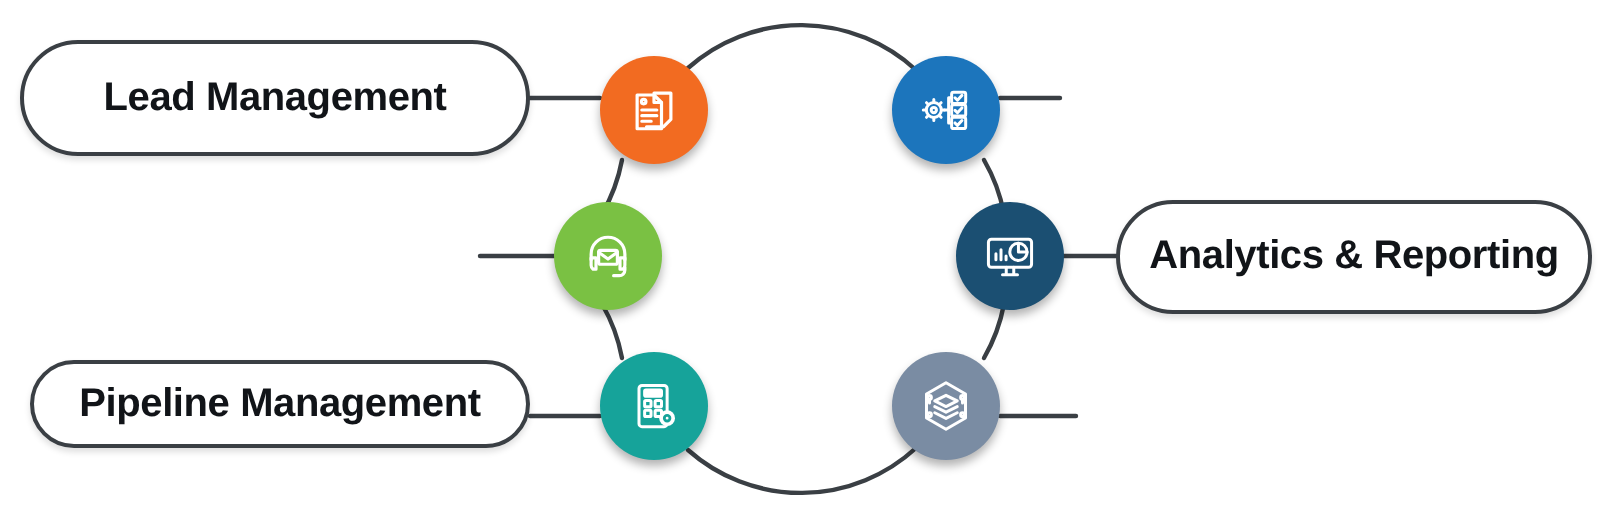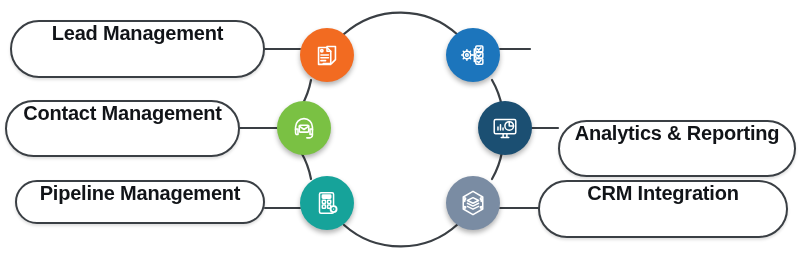--- a/index.html
+++ b/index.html
@@ -11,21 +11,21 @@
   }
   #stage{position:relative;width:800px;height:258px;}
   #wires{position:absolute;left:0;top:0;width:800px;height:258px;}
 
   .pill{
     position:absolute;
     box-sizing:border-box;
     background:#ffffff;
     border:2.2px solid #3a3f44;
     border-radius:999px;
-    display:flex;align-items:flex-start;justify-content:center;
+    display:flex;align-items:center;justify-content:center;
     color:#111418;
     font-size:20px;
     font-weight:700;
     letter-spacing:-0.2px;
     white-space:nowrap;
     box-shadow:0 2px 3px rgba(0,0,0,0.13);
   }
 
   .node{
     position:absolute;
@@ -62,36 +62,30 @@
       <path d="M 500 49 L 530 49"></path>
       <path d="M 532 128 L 558 128"></path>
       <path d="M 500 208 L 538 208"></path>
     </g>
   </svg>
 
   <div class="pill" style="left: 10px; top: 20px; width: 255px; height: 58px;">
     <span>Lead Management</span>
   </div>
 
-  <div class="pill" style="left: 5px; top: 100px; width: 235px; height: 57px;">
-    <span>Contact Management</span>
-  </div>
 
   <div class="pill" style="left: 15px; top: 180px; width: 250px; height: 44px;">
     <span>Pipeline Management</span>
   </div>
 
 
-  <div class="pill" style="left: 558px; top: 100px; width: 238px; height: 57px; margin-top: 20px;">
+  <div class="pill" style="left: 558px; top: 100px; width: 238px; height: 57px;">
     <span>Analytics &amp; Reporting</span>
   </div>
 
-  <div class="pill" style="left: 538px; top: 180px; width: 250px; height: 58px;">
-    <span>CRM Integration</span>
-  </div>
 
   <div class="node" style="left: 300px; top: 28px; background: rgb(242, 107, 33);">
     <span>
       <svg viewBox="0 0 32 32" fill="none" stroke="#fff" stroke-width="1.7" stroke-linecap="round" stroke-linejoin="round">
         <path d="M7 8h9l4 4v14H7z"></path>
         <path d="M16 8v4h4"></path>
         <path d="M12 25h9l4-4V7h-9"></path>
         <path d="M9.5 16h8M9.5 19h8M9.5 22h5"></path>
         <circle cx="10.5" cy="11.5" r="1.2"></circle>
       </svg>

